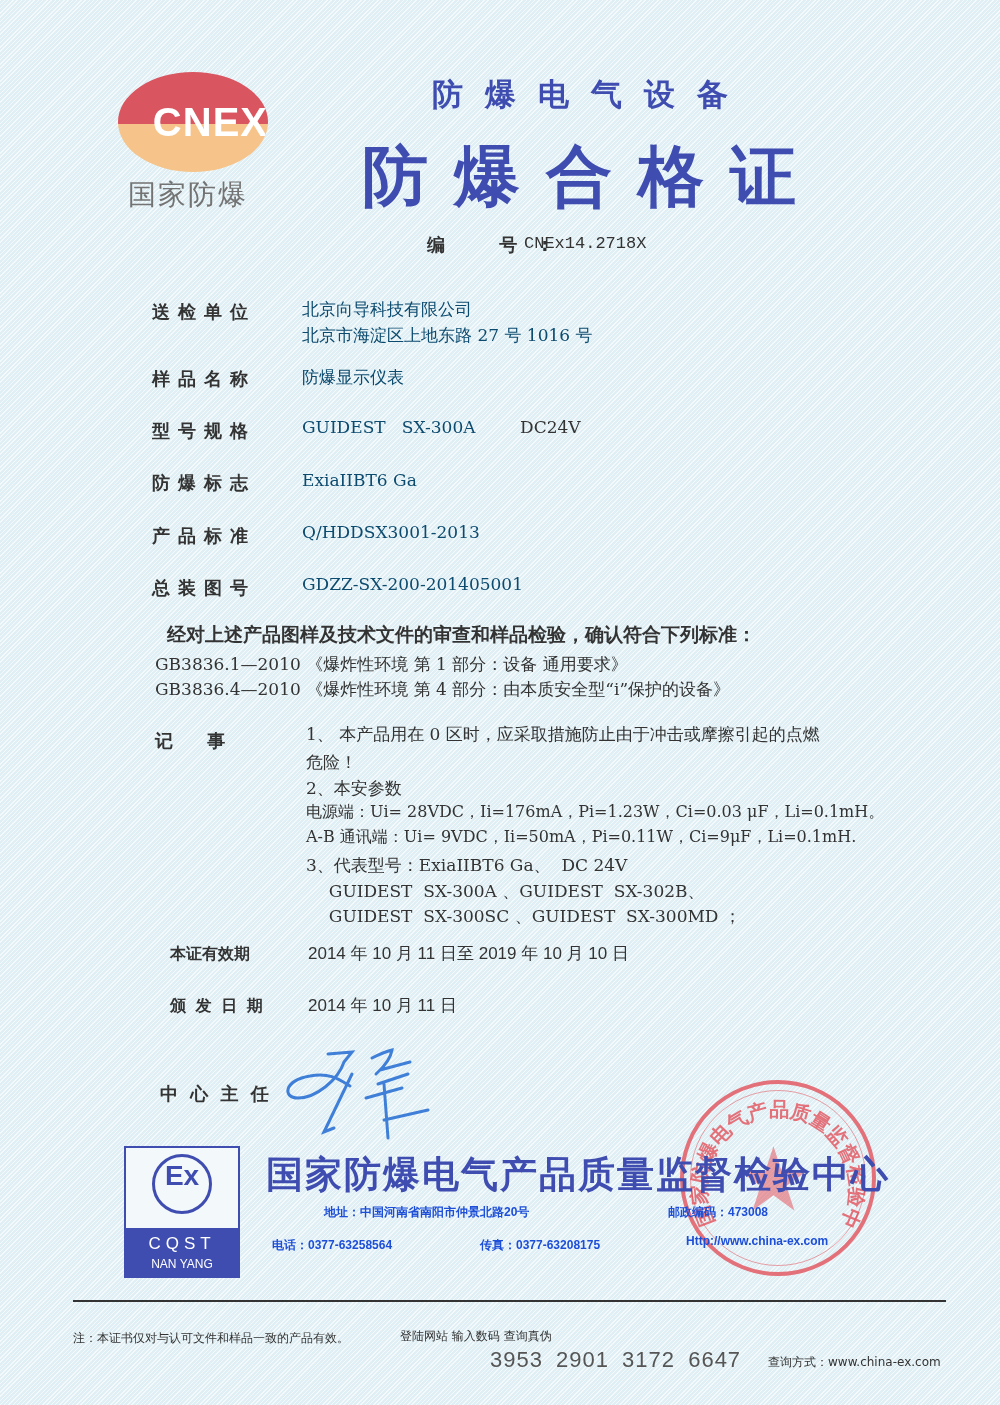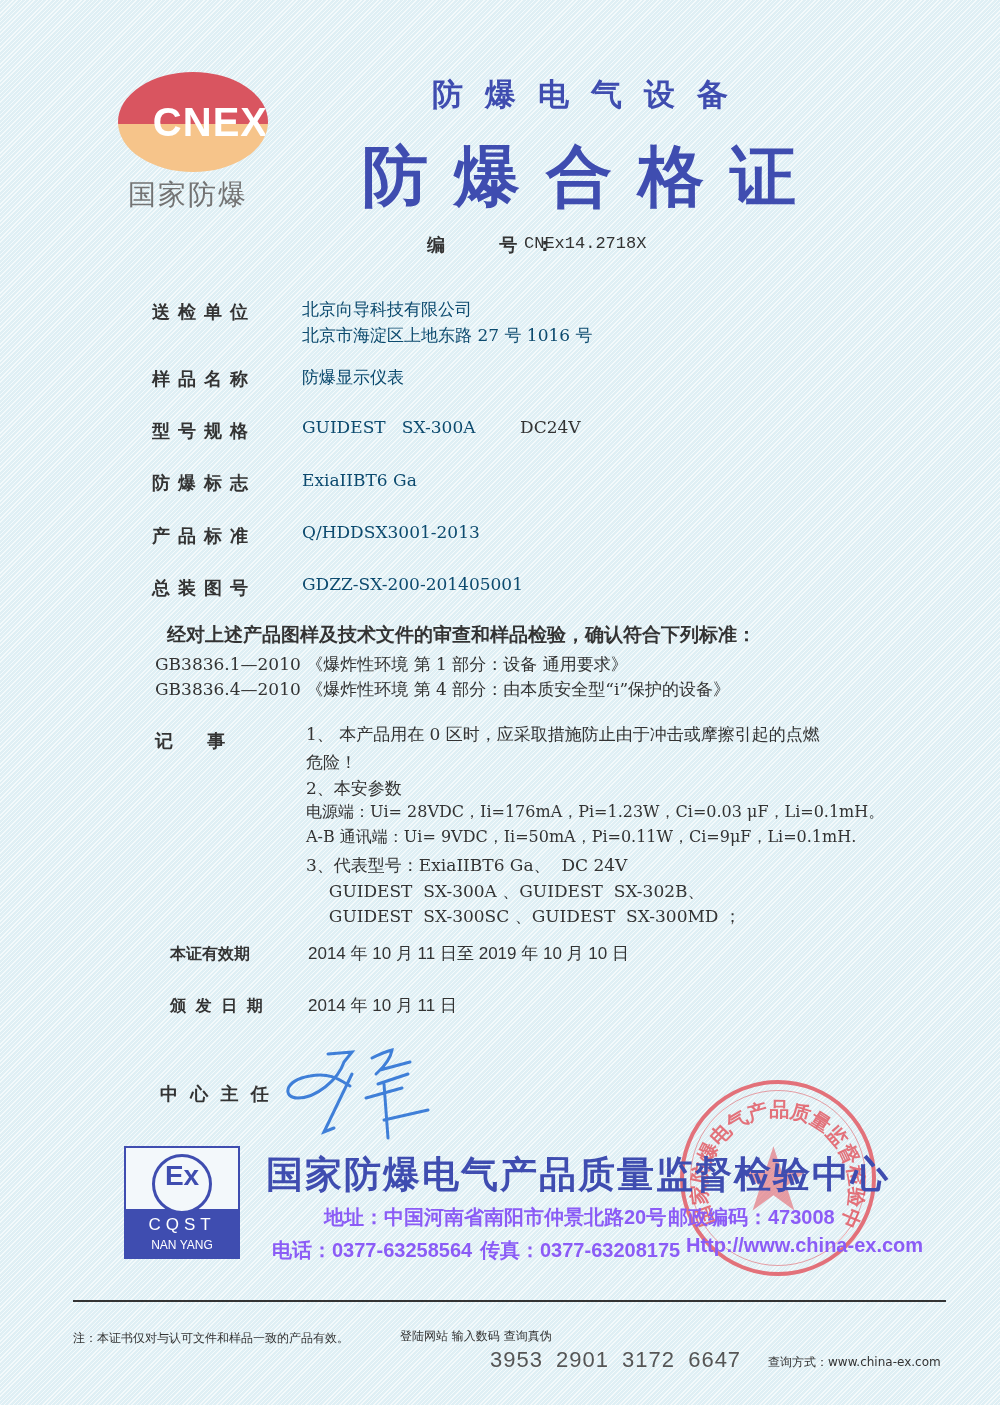--- a/index.html
+++ b/index.html
@@ -32,29 +32,29 @@
 
   .standards { left:155px; font-size:17px; color:#333; }
   #conf-head { left:155px; top:622px; font-size:19px; font-weight:bold; color:#333;margin-left:12px; }
 
   .note-line { left:306px; font-size:17px; color:#333; white-space:pre; }
 
   .date-label { left:142px; font-size:16px; font-weight:bold; color:#333;margin-left:28px; }
   .date-value { left:308px; font-size:17px; color:#333; font-family:"Liberation Sans", sans-serif; }
 
   
-  #cqst-logo { left:124px; top:1146px; width:116px; height:113px; border:2px solid #3f4db0; background:#f3f8fb; box-sizing:border-box; }
+  #cqst-logo { left:124px; top:1146px; width:116px; height:132px; border:2px solid #3f4db0; background:#f3f8fb; box-sizing:border-box; }
   #cqst-logo .band { position:absolute; left:0; bottom:0; width:100%; height:48px; background:#3f4db0; }
   #cqst-logo .circle { position:absolute; left:26px; top:6px; width:60px; height:60px; border:3px solid #3f4db0; border-radius:50%; background:#f3f8fb; box-sizing:border-box; }
   #cqst-logo .ex { position:absolute; left:0; top:12px; width:100%; text-align:center; font-family:"Liberation Sans", sans-serif; font-weight:bold; font-size:28px; color:#3f4db0; }
   #cqst-logo .cqst { position:absolute; left:0; bottom:22px; width:100%; text-align:center; color:#fff; font-family:"Liberation Sans", sans-serif; font-size:17px; letter-spacing:5px; }
   #cqst-logo .ny { position:absolute; left:0; bottom:5px; width:100%; text-align:center; color:#fff; font-family:"Liberation Sans", sans-serif; font-size:12px; }
 
   #center-name { left:266px; top:1150px; font-size:37px; color:#3f4db0; font-weight:bold; font-family:"DejaVu Serif", serif; letter-spacing:2px; }
-  .contact { font-size:20px; color:#8b5cf6; font-weight:bold; font-family:"Liberation Sans", sans-serif; }
+  .contact { font-size:12px; color:#1d4ed8; font-weight:bold; font-family:"Liberation Sans", sans-serif; }
 
   
   #seal { left:680px; top:1080px; width:196px; height:196px; border:4px solid rgba(225,70,80,0.75); border-radius:50%; box-sizing:border-box; }
   #seal .inner { position:absolute; left:6px; top:6px; right:6px; bottom:6px; border:1px solid rgba(225,70,80,0.5); border-radius:50%; }
   #seal .star { position:absolute; left:50px; top:52px; font-size:88px; color:rgba(230,85,95,0.55); line-height:1; }
   #seal .ring { position:absolute; left:-6px; top:-6px; width:200px; height:200px; }
 
   #divider { left:73px; top:1300px; width:873px; height:2px; background:#333; }
   .foot-small { font-size:12px; color:#333; }
   #verify-code { left:490px; top:1347px; font-size:22px; color:#555; font-family:"Liberation Sans", sans-serif; letter-spacing:1px; word-spacing:6px; }

